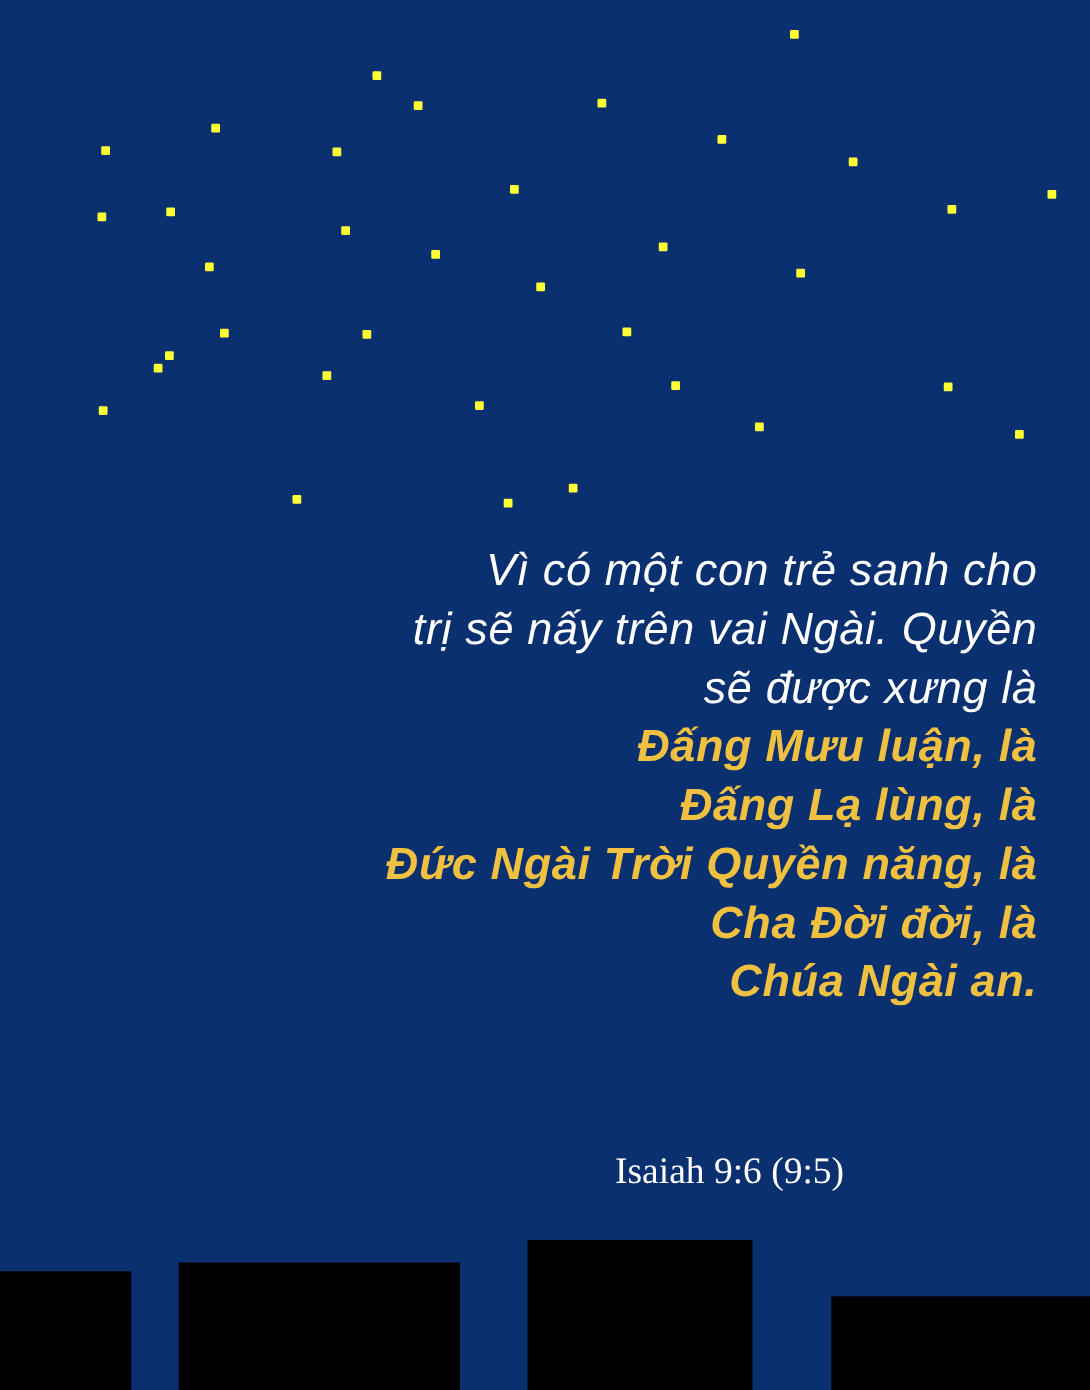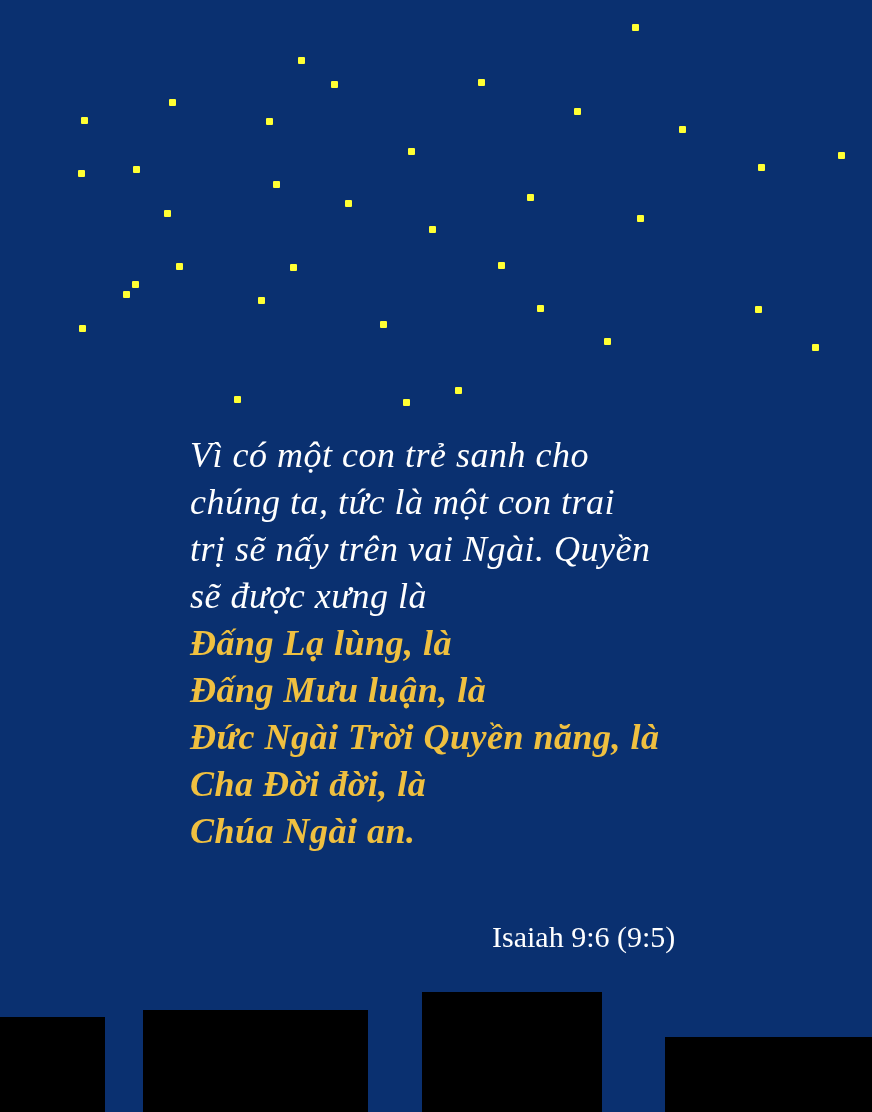--- a/index.html
+++ b/index.html
@@ -27,27 +27,28 @@
     background: #ffff33;
     border-radius: 1px;
   }
   #verse-block {
     position: absolute;
     left: 190px;
     top: 432px;
     width: 640px;
   }
   .verse-line {
-    font-family: Liberation Serif, serif;
+    font-family: Liberation Sans, sans-serif;
     font-style: italic;
     font-size: 36px;
     line-height: 47px;
     color: #ffffff;
     white-space: pre;
     letter-spacing: 0.5px;
+    text-align: right;
   }
   .verse-line.gold {
     color: #f0c040;
     font-weight: bold;
   }
   #attribution {
     position: absolute;
     left: 492px;
     top: 920px;
     font-family: "Liberation Serif", serif;
@@ -103,25 +104,24 @@
       <div class="star" style="left: 380px; top: 321px; background: rgb(255, 255, 51);"></div>
       <div class="star" style="left: 604px; top: 338px; background: rgb(255, 255, 51);"></div>
       <div class="star" style="left: 812px; top: 344px; background: rgb(255, 255, 51);"></div>
       <div class="star" style="left: 234px; top: 396px; background: rgb(255, 255, 51);"></div>
       <div class="star" style="left: 403px; top: 399px; background: rgb(255, 255, 51);"></div>
       <div class="star" style="left: 455px; top: 387px; background: rgb(255, 255, 51);"></div>
     </div>
 
   <div id="verse-block">
       <div class="verse-line">Vì có một con trẻ sanh cho</div>
-      <div class="verse-line">chúng ta, tức là một con trai</div>
       <div class="verse-line">trị sẽ nấy trên vai Ngài. Quyền</div>
       <div class="verse-line">sẽ được xưng là</div>
+      <div class="verse-line gold">Đấng Mưu luận, là</div>
       <div class="verse-line gold">Đấng Lạ lùng, là</div>
-      <div class="verse-line gold">Đấng Mưu luận, là</div>
       <div class="verse-line gold">Đức Ngài Trời Quyền năng, là</div>
       <div class="verse-line gold">Cha Đời đời, là</div>
       <div class="verse-line gold">Chúa Ngài an.</div>
     </div>
 
   <div id="attribution">Isaiah 9:6 (9:5)</div>
 
   <div class="building" id="b1" style="background: rgb(0, 0, 0);"></div>
   <div class="building" id="b2" style="background: rgb(0, 0, 0);"></div>
   <div class="building" id="b3" style="background: rgb(0, 0, 0);"></div>

